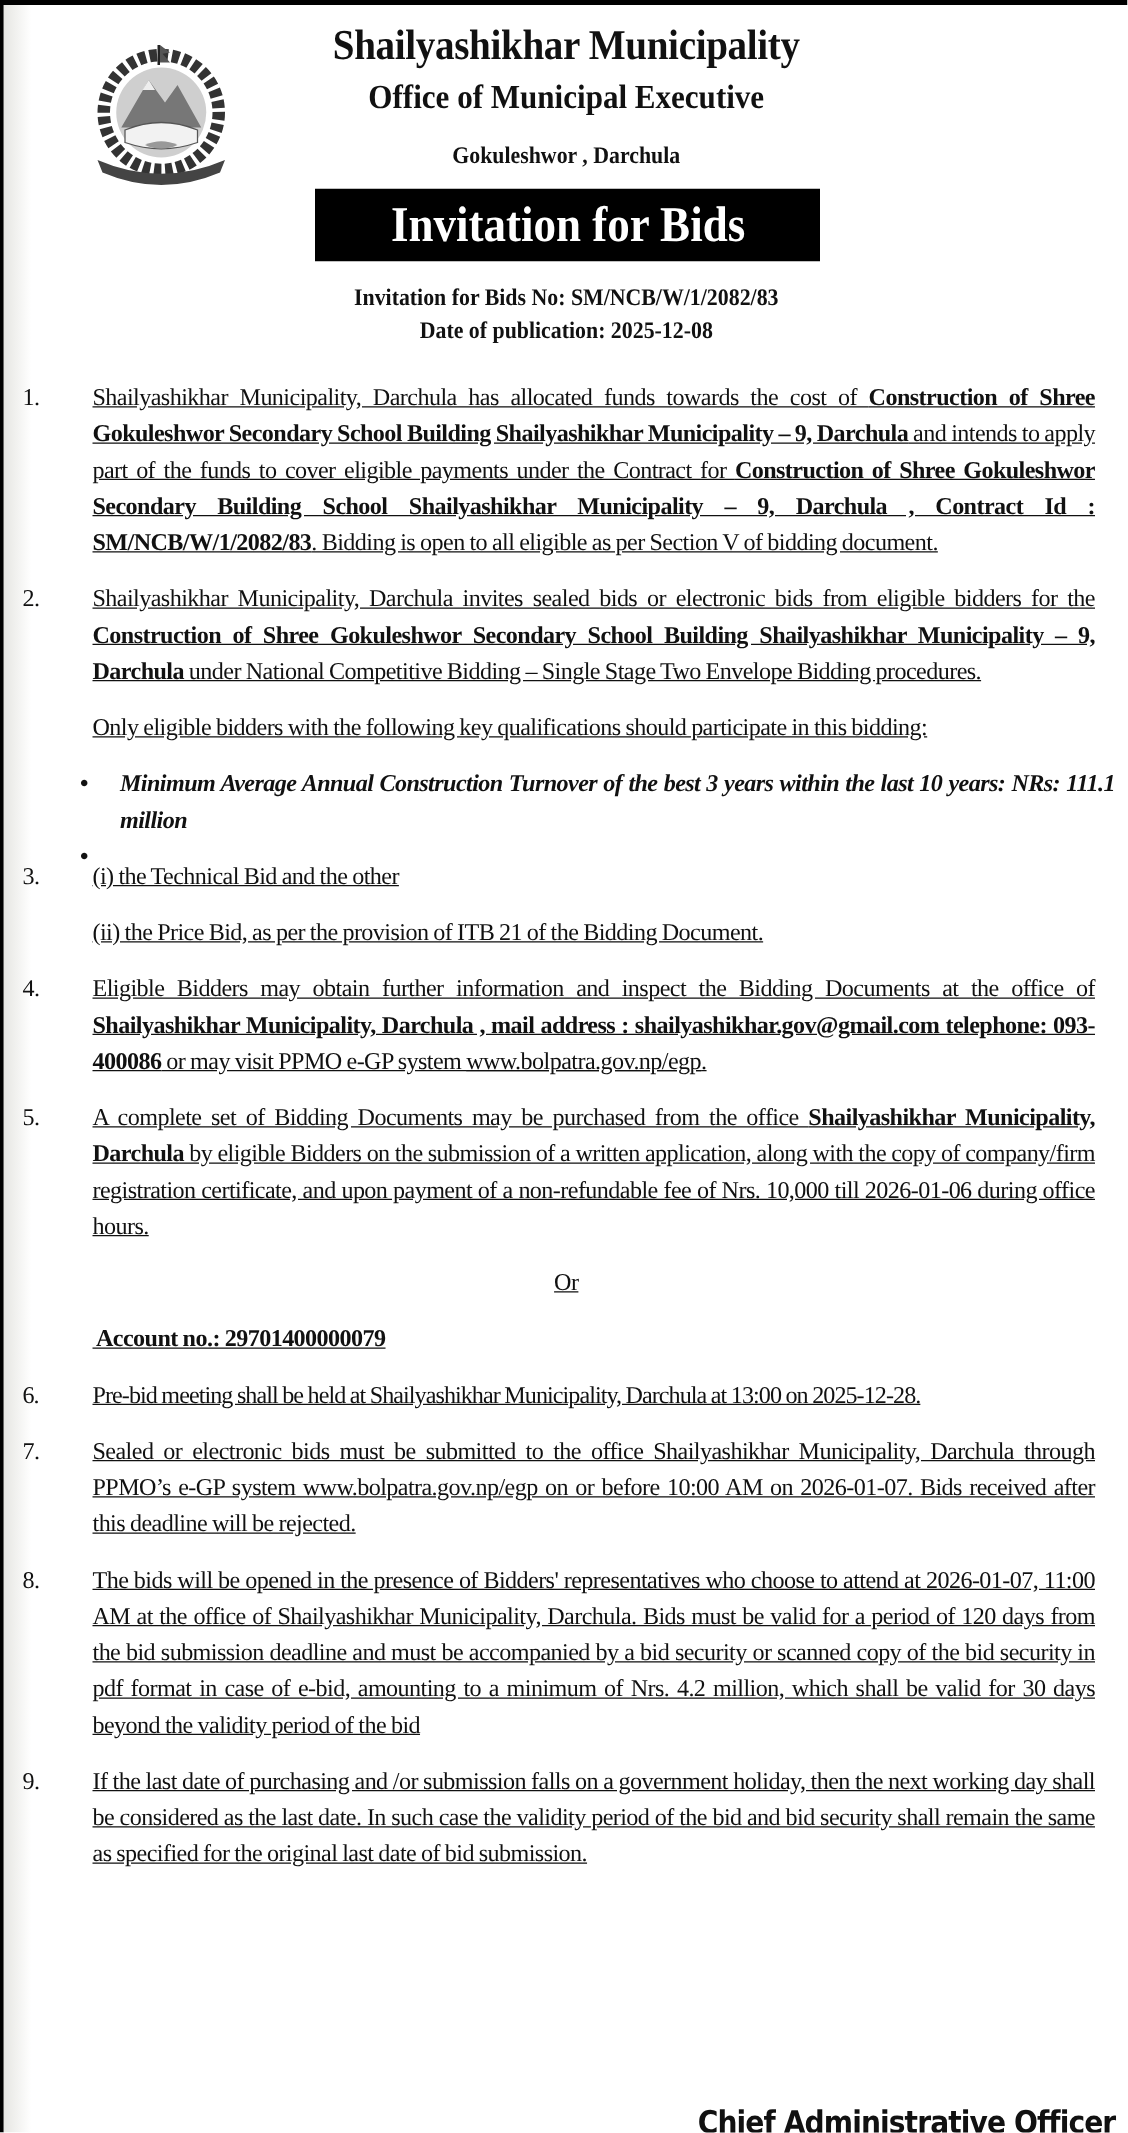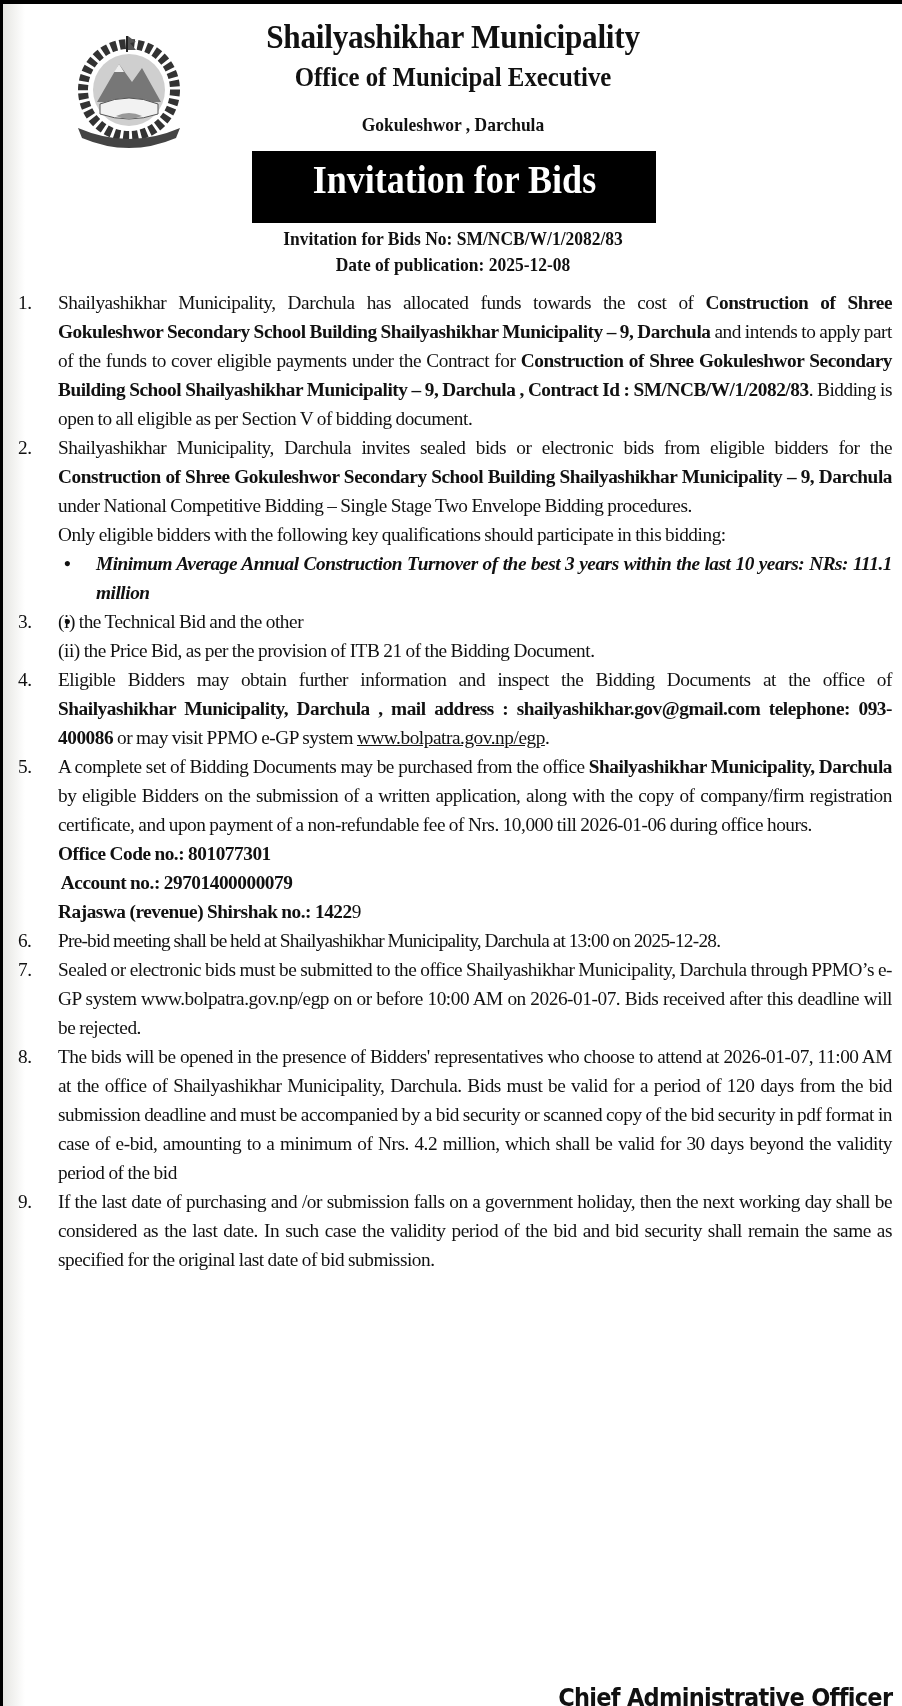--- a/index.html
+++ b/index.html
@@ -16,34 +16,34 @@
     background: linear-gradient(to right, #e6e6e2, #ffffff); }
   .page { position: absolute; left: 14px; top: 4px; width: 878px; }
 
   .emblem { position: absolute; left: 50px; top: 28px; width: 130px; height: 120px; }
   .title { position: absolute; top: 14px; left: 0; width: 878px; text-align: center;
     font-size: 34px; font-weight: bold; letter-spacing: -0.3px; transform: scaleX(0.92); }
   .subtitle { position: absolute; top: 58px; left: 0; width: 878px; text-align: center;
     font-size: 27px; font-weight: bold; transform: scaleX(0.92); }
   .location { position: absolute; top: 110px; left: 0; width: 878px; text-align: center;
     font-size: 19px; font-weight: bold; transform: scaleX(0.92); }
-  .banner { position: absolute; top: 147px; left: 238px; width: 404px; height: 72px;
+  .banner { position: absolute; top: 147px; left: 238px; width: 404px; height: 58px;
     background: #000; color: #fff; text-align: center; }
   .banner span { display: inline-block; font-size: 40px; font-weight: bold; line-height: 58px;
     transform: scaleX(0.9); white-space: nowrap; }
   .ifb-no { position: absolute; top: 224px; left: 0; width: 878px; text-align: center;
     font-size: 19px; font-weight: bold; transform: scaleX(0.92); }
   .pub-date { position: absolute; top: 250px; left: 0; width: 878px; text-align: center;
     font-size: 19px; font-weight: bold; transform: scaleX(0.92); }
 
   .body { position: absolute; top: 284px; left: 0; width: 878px; }
   .item { position: relative; padding-left: 44px; font-size: 19.3px; line-height: 29px;
     text-align: justify; letter-spacing: -0.45px; word-spacing: -0.5px; }
   .item .num { position: absolute; left: 4px; top: 0; }
-  .item p { margin: 0; }
+  .item p { margin: 16px; text-decoration: underline; }
   .bullet { position: relative; padding-left: 38px; font-style: italic; font-weight: bold; text-align: justify; }
   .bullet .dot { position: absolute; left: 6px; font-style: normal; }
   .center { text-align: center; padding-right: 44px; }
   b { font-weight: bold; }
   u { text-decoration: underline; }
   .signature { position: absolute; left: 0; top: 1652px; width: 878px; text-align: right;
     font-family: "DejaVu Sans", "Liberation Sans", sans-serif; font-weight: bold; font-size: 25px;
     letter-spacing: -0.8px; margin-top: 27px; }
   .signature span { display: inline-block; transform: scaleX(0.9); transform-origin: right; }
 </style>
@@ -104,23 +104,22 @@
     </div>
 
     <div class="item">
       <span class="num">4.</span>
       <p><span>Eligible Bidders may obtain further information and inspect the Bidding Documents at the office of </span><b>Shailyashikhar Municipality, Darchula , mail address : shailyashikhar.gov@gmail.com telephone: 093-400086</b><span> or may visit PPMO e-GP system </span><u>www.bolpatra.gov.np/egp</u><span>.</span></p>
     </div>
 
     <div class="item">
       <span class="num">5.</span>
       <p><span>A complete set of Bidding Documents may be purchased from the office </span><b>Shailyashikhar Municipality, Darchula</b><span> by eligible Bidders on the submission of a written application, along with the copy of company/firm registration certificate, and upon payment of a non-refundable fee of Nrs. 10,000 till 2026-01-06 during office hours.</span></p>
-      <p><b>Office Code no.: 801077301</b></p>
+      <p class="center">Or</p>
       <p style="white-space:pre"><b> Account no.: 29701400000079</b></p>
-      <p><b>Rajaswa (revenue) Shirshak no.: 1422</b><span>9</span></p>
     </div>
 
     <div class="item" style="letter-spacing:-0.75px">
       <span class="num">6.</span>
       <p>Pre-bid meeting shall be held at Shailyashikhar Municipality, Darchula at 13:00 on 2025-12-28.</p>
     </div>
 
     <div class="item">
       <span class="num">7.</span>
       <p>Sealed or electronic bids must be submitted to the office Shailyashikhar Municipality, Darchula through PPMO’s e-GP system www.bolpatra.gov.np/egp on or before 10:00 AM on 2026-01-07. Bids received after this deadline will be rejected.</p>

